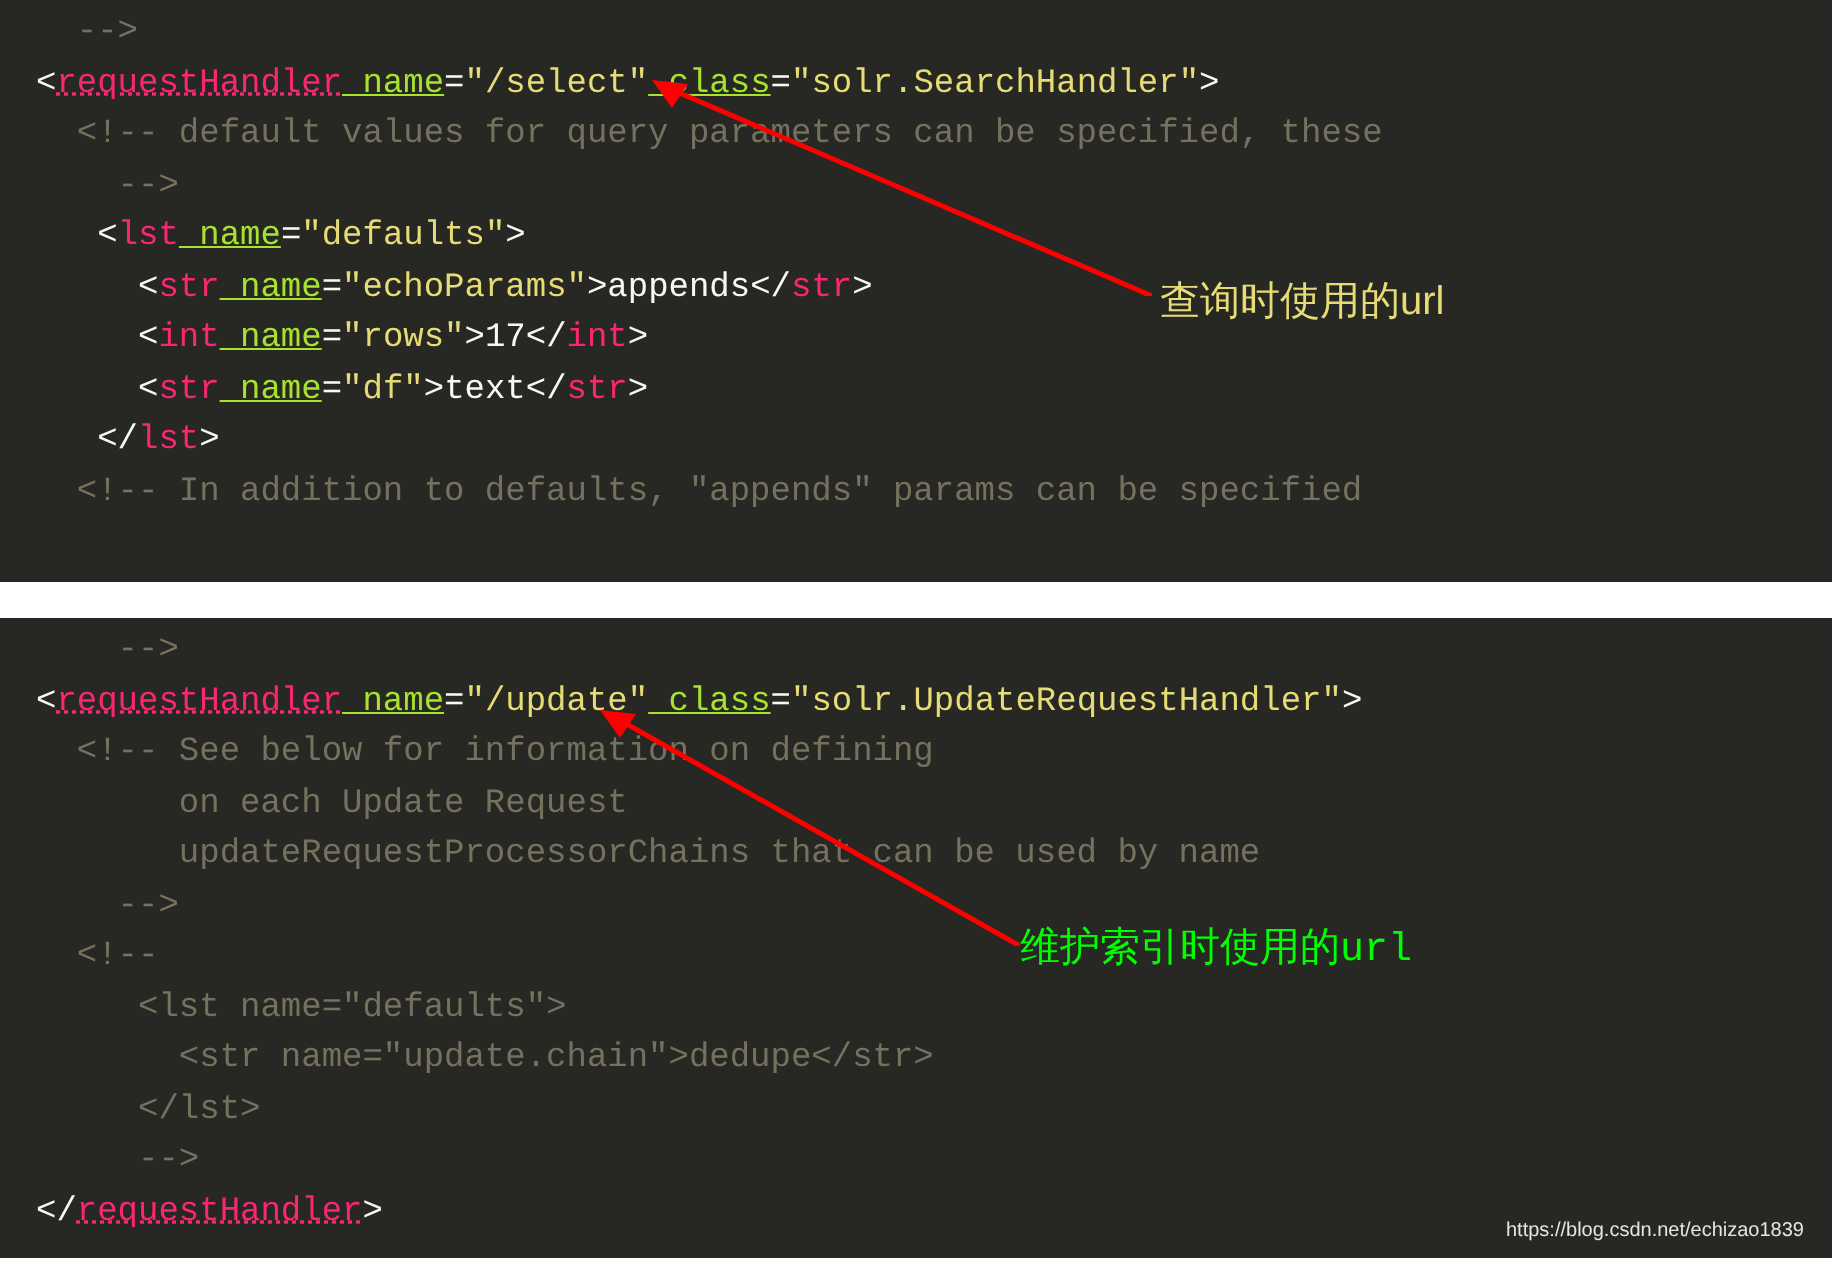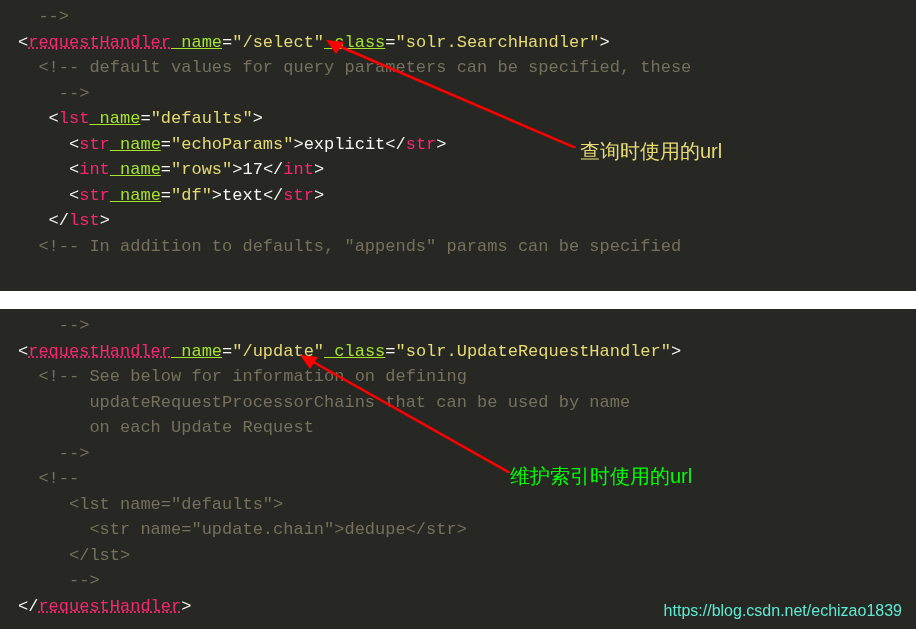--- a/index.html
+++ b/index.html
@@ -29,66 +29,66 @@
       font-family: SimSun, sans-serif;
       font-size: 20px;
       z-index: 5;
     }
     .annot-y { color: #e6db74; }
     .annot-g { color: #00ff00; }
     .watermark {
       position: absolute;
       right: 14px;
       bottom: 6px;
-      color: #5eead4;
-      font-size: 16px;
+      color: #e5e5e5;
+      font-size: 10px;
       font-family: Arial, sans-serif;
       z-index: 5;
     }
     svg.arrow {
       position: absolute;
       z-index: 4;
       pointer-events: none;
     }
   </style>
 </head>
 <body>
 
 <div class="panel panel1">
   <div class="line"><span class="c">  --&gt;</span></div>
   <div class="line"><span class="w">&lt;</span><span class="p" style="text-decoration: underline dotted;">requestHandler</span><span class="g"> name</span><span class="w">=</span><span class="y">"/select"</span><span class="g"> class</span><span class="w">=</span><span class="y">"solr.SearchHandler"</span><span class="w">&gt;</span></div>
   <div class="line"><span class="c">  &lt;!-- default values for query parameters can be specified, these</span></div>
   <div class="line"><span class="c">    --&gt;</span></div>
   <div class="line"><span class="w">   &lt;</span><span class="p">lst</span><span class="g"> name</span><span class="w">=</span><span class="y">"defaults"</span><span class="w">&gt;</span></div>
-  <div class="line"><span class="w">     &lt;</span><span class="p">str</span><span class="g"> name</span><span class="w">=</span><span class="y">"echoParams"</span><span class="w">&gt;</span><span class="w">explicit</span><span class="w">&lt;/</span><span class="p">str</span><span class="w">&gt;</span></div>
+  <div class="line"><span class="w">     &lt;</span><span class="p">str</span><span class="g"> name</span><span class="w">=</span><span class="y">"echoParams"</span><span class="w">&gt;</span><span class="w">appends</span><span class="w">&lt;/</span><span class="p">str</span><span class="w">&gt;</span></div>
   <div class="line"><span class="w">     &lt;</span><span class="p">int</span><span class="g"> name</span><span class="w">=</span><span class="y">"rows"</span><span class="w">&gt;</span><span class="w">17</span><span class="w">&lt;/</span><span class="p">int</span><span class="w">&gt;</span></div>
   <div class="line"><span class="w">     &lt;</span><span class="p">str</span><span class="g"> name</span><span class="w">=</span><span class="y">"df"</span><span class="w">&gt;</span><span class="w">text</span><span class="w">&lt;/</span><span class="p">str</span><span class="w">&gt;</span></div>
   <div class="line"><span class="w">   &lt;/</span><span class="p">lst</span><span class="w">&gt;</span></div>
   <div class="line"><span class="c">  &lt;!-- In addition to defaults, "appends" params can be specified</span></div>
 
   <svg class="arrow" style="left:326px; top:40px; width:250px; height:108px;">
     <line x1="250" y1="108" x2="8" y2="4" stroke="#ff0000" stroke-width="2.5"></line>
     <polygon points="0,0 18,2 10,14" fill="#ff0000"></polygon>
   </svg>
   <div class="annot annot-y" style="left:580px; top:136px;">查询时使用的url</div>
 </div>
 
 <div class="panel panel2">
   <div class="line"><span class="c">    --&gt;</span></div>
   <div class="line"><span class="w">&lt;</span><span class="p" style="text-decoration: underline dotted;">requestHandler</span><span class="g"> name</span><span class="w">=</span><span class="y">"/update"</span><span class="g"> class</span><span class="w">=</span><span class="y">"solr.UpdateRequestHandler"</span><span class="w">&gt;</span></div>
   <div class="line"><span class="c">  &lt;!-- See below for information on defining</span></div>
+  <div class="line"><span class="c">       on each Update Request</span></div>
   <div class="line"><span class="c">       updateRequestProcessorChains that can be used by name</span></div>
-  <div class="line"><span class="c">       on each Update Request</span></div>
   <div class="line"><span class="c">    --&gt;</span></div>
   <div class="line"><span class="c">  &lt;!--</span></div>
   <div class="line"><span class="c">     &lt;lst name="defaults"&gt;</span></div>
   <div class="line"><span class="c">       &lt;str name="update.chain"&gt;dedupe&lt;/str&gt;</span></div>
   <div class="line"><span class="c">     &lt;/lst&gt;</span></div>
   <div class="line"><span class="c">     --&gt;</span></div>
   <div class="line"><span class="w">&lt;/</span><span class="p" style="text-decoration: underline dotted;">requestHandler</span><span class="w">&gt;</span></div>
 
   <svg class="arrow" style="left:300px; top:46px; width:210px; height:118px;">
     <line x1="210" y1="118" x2="8" y2="4" stroke="#ff0000" stroke-width="2.5"></line>
     <polygon points="0,0 18,2 10,14" fill="#ff0000"></polygon>
   </svg>
-  <div class="annot annot-g" style="left:510px; top:152px;">维护索引时使用的url</div>
+  <div class="annot annot-g" style="left:510px; top:152px;font-family:Liberation Mono, monospace;">维护索引时使用的url</div>
   <div class="watermark">https://blog.csdn.net/echizao1839</div>
 </div>
 
 </body></html>

